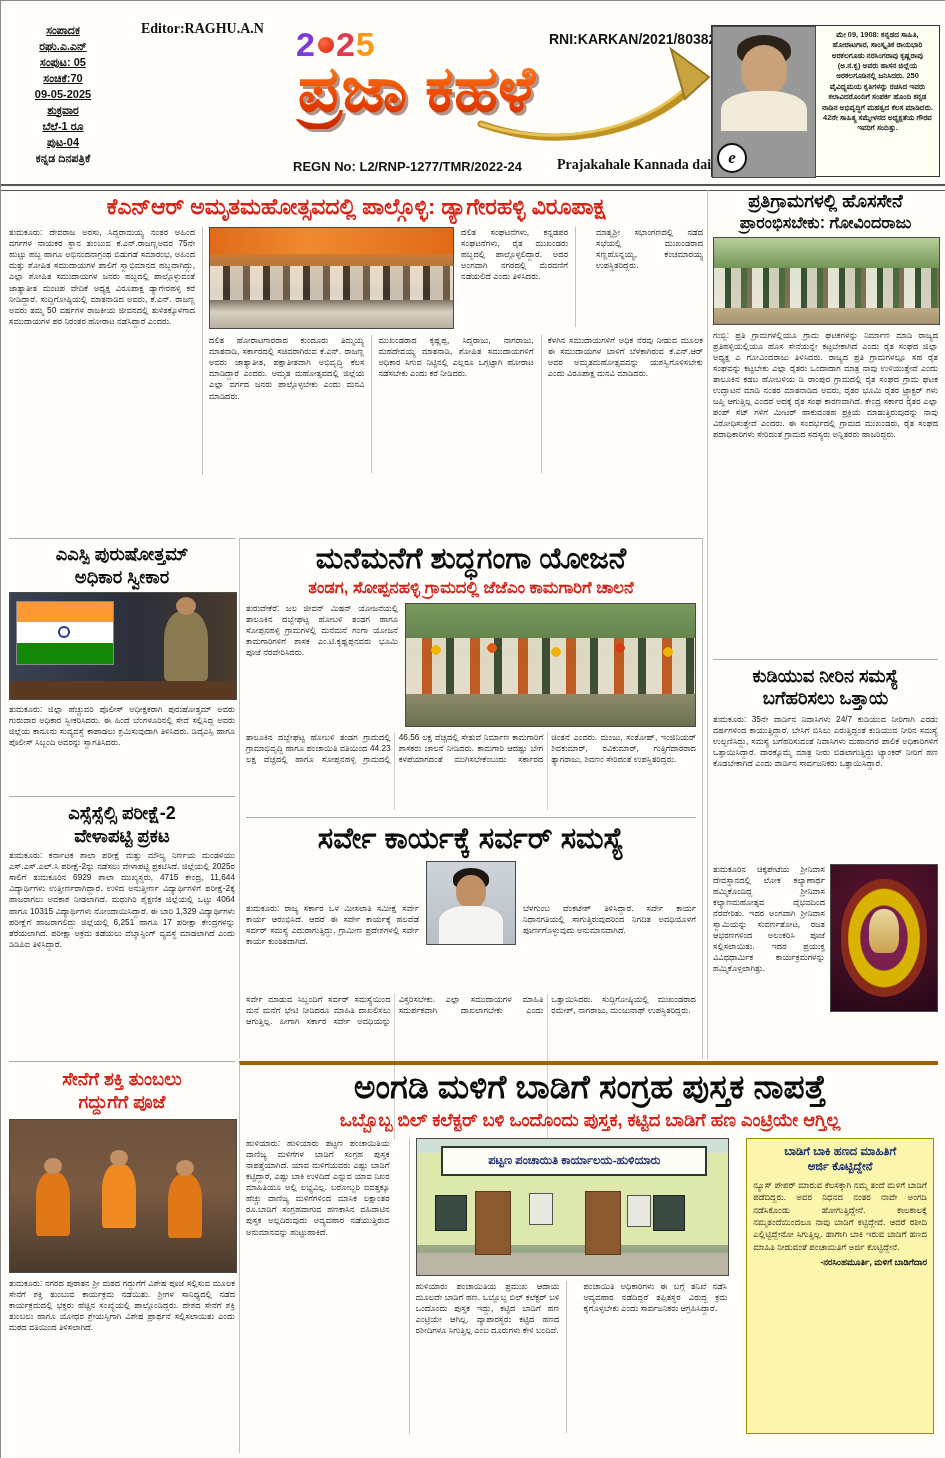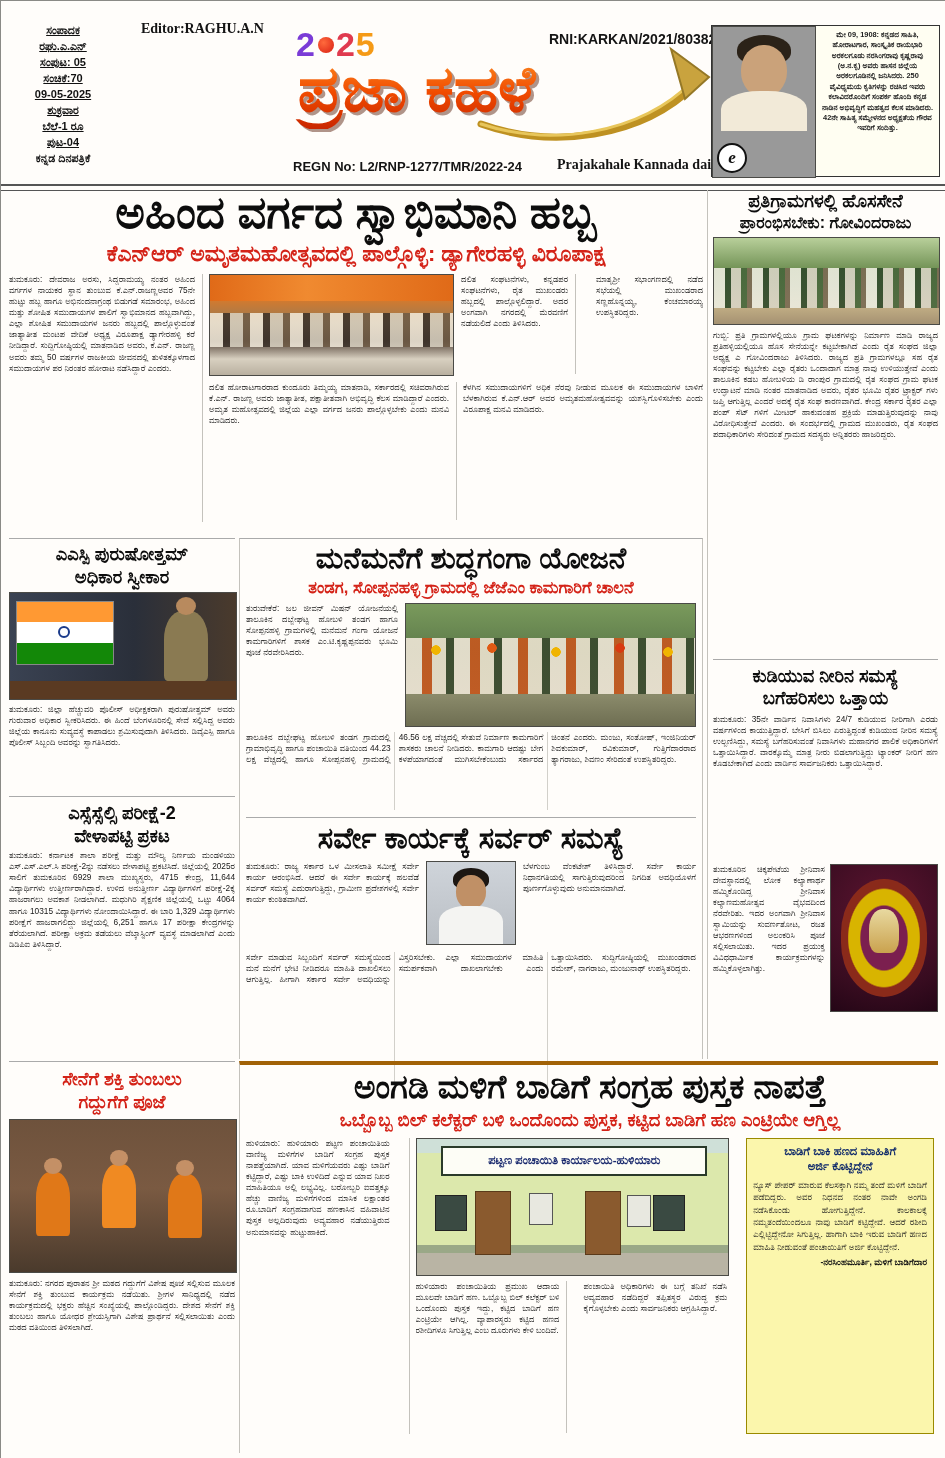--- a/index.html
+++ b/index.html
@@ -97,21 +97,21 @@
   .garland-photo{flex:1;height:122px;background:linear-gradient(180deg,#7a9a5c 0%,#5c7a4a 40%,#8a8a6a 75%,#6e6e52 100%);}
   .garland-people{position:absolute;left:0;top:34px;width:100%;height:56px;
      background:repeating-linear-gradient(90deg,#ece4d4 0 16px,#c4581f 16px 26px,#e8e0cc 26px 40px,#3a4a2e 40px 48px);opacity:.92;}
   .garland-dots{position:absolute;left:0;top:30px;width:100%;height:62px;
      background-image:radial-gradient(circle 5px at 30px 16px,#f0b400 90%,transparent),radial-gradient(circle 5px at 86px 14px,#e05a14 90%,transparent),
      radial-gradient(circle 5px at 150px 18px,#f0b400 90%,transparent),radial-gradient(circle 5px at 214px 14px,#d83a10 90%,transparent),
      radial-gradient(circle 5px at 262px 18px,#f0b400 90%,transparent);}
   .ganga-bottom{margin-top:5px;height:78px;column-count:3;column-gap:8px;column-rule:1px solid #d2d0ca;}
   .server-sec{border-top:1px solid #aaa;margin-top:7px;padding-top:5px;}
   .server-row{display:flex;gap:7px;margin-top:6px;}
-  .server-c{flex:1;height:86px;}
+  .server-c{flex:1;height:86px;margin-top:42px;}
   .portrait-photo{width:88px;height:82px;background:linear-gradient(180deg,#cfd4da,#b9bec4);}
   .p-hair{position:absolute;left:26px;top:6px;width:36px;height:22px;border-radius:50% 50% 40% 40%;background:#1d1712;}
   .p-face{position:absolute;left:29px;top:13px;width:30px;height:34px;border-radius:48%;background:#c09066;}
   .p-body{position:absolute;left:12px;top:44px;width:64px;height:38px;border-radius:40% 40% 0 0;background:#f4f4f2;}
   .server-bottom{margin-top:5px;height:146px;column-count:3;column-gap:8px;column-rule:1px solid #d2d0ca;}
 
   
   #pooja{position:absolute;left:8px;top:1060px;width:226px;height:392px;border-top:1px solid #aaa;padding-top:6px;box-sizing:border-box;}
   .pooja-photo{width:100%;height:152px;margin:6px 0 5px;background:linear-gradient(180deg,#6e523c 0%,#7a5a42 45%,#4a3a2c 100%);}
   .monk{position:absolute;width:34px;height:64px;border-radius:40% 40% 8% 8%;background:#e07818;}
@@ -184,35 +184,35 @@
         <div class="m-body"></div>
         <div class="e-logo">e</div>
       </div>
       <div class="memorial-text">ಮೇ 09, 1908: ಕನ್ನಡದ ಸಾಹಿತಿ, ಹೋರಾಟಗಾರ, ಸಾಂಸ್ಕೃತಿಕ ರಾಯಭಾರಿ ಅರಕಲಗೂಡು ನರಸಿಂಗರಾವು ಕೃಷ್ಣರಾವು (ಅ.ನ.ಕೃ) ಅವರು ಹಾಸನ ಜಿಲ್ಲೆಯ ಅರಕಲಗೂಡಿನಲ್ಲಿ ಜನಿಸಿದರು. 250 ವೈವಿಧ್ಯಮಯ ಕೃತಿಗಳನ್ನು ರಚಿಸಿದ ಇವರು ಕಲಾವಿದರೊಂದಿಗೆ ಸಂಪರ್ಕ ಹೊಂದಿ ಕನ್ನಡ ನಾಡಿನ ಅಭಿವೃದ್ಧಿಗೆ ಮಹತ್ವದ ಕೆಲಸ ಮಾಡಿದರು. 42ನೇ ಸಾಹಿತ್ಯ ಸಮ್ಮೇಳನದ ಅಧ್ಯಕ್ಷತೆಯ ಗೌರವ ಇವರಿಗೆ ಸಂದಿತ್ತು.</div>
     </div>
   </div>
 
   <div class="rule-double"></div>
 
   <div id="lead">
-    <div class="h-lead">ಅಹಿಂದ ವರ್ಗದ ಸ್ವಾಭಿಮಾನಿ ಹಬ್ಬ</div>
     <div class="h-lead-sub">ಕೆಎನ್‌ಆರ್ ಅಮೃತಮಹೋತ್ಸವದಲ್ಲಿ ಪಾಲ್ಗೊಳ್ಳಿ: ಡ್ಯಾಗೇರಹಳ್ಳಿ ವಿರೂಪಾಕ್ಷ</div>
     <div class="lead-body">
       <div class="bt lead-c1">ತುಮಕೂರು: ದೇವರಾಜ ಅರಸು, ಸಿದ್ದರಾಮಯ್ಯ ನಂತರ ಅಹಿಂದ ವರ್ಗಗಳ ನಾಯಕರ ಸ್ಥಾನ ತುಂಬುವ ಕೆ.ಎನ್.ರಾಜಣ್ಣಅವರ 75ನೇ ಹುಟ್ಟು ಹಬ್ಬ ಹಾಗೂ ಅಭಿನಂದನಾಗ್ರಂಥ ಬಿಡುಗಡೆ ಸಮಾರಂಭ, ಅಹಿಂದ ಮತ್ತು ಶೋಷಿತ ಸಮುದಾಯಗಳ ಪಾಲಿಗೆ ಸ್ವಾಭಿಮಾನದ ಹಬ್ಬವಾಗಿದ್ದು, ಎಲ್ಲಾ ಶೋಷಿತ ಸಮುದಾಯಗಳ ಜನರು ಹಬ್ಬದಲ್ಲಿ ಪಾಲ್ಗೊಳ್ಳುವಂತೆ ಜಾತ್ಯಾತೀತ ಮಂಟಪ ವೇದಿಕೆ ಅಧ್ಯಕ್ಷ ವಿರೂಪಾಕ್ಷ ಡ್ಯಾಗೇರಹಳ್ಳಿ ಕರೆ ನೀಡಿದ್ದಾರೆ. ಸುದ್ದಿಗೋಷ್ಠಿಯಲ್ಲಿ ಮಾತನಾಡಿದ ಅವರು, ಕೆ.ಎನ್. ರಾಜಣ್ಣ ಅವರು ತಮ್ಮ 50 ವರ್ಷಗಳ ರಾಜಕೀಯ ಜೀವನದಲ್ಲಿ ತುಳಿತಕ್ಕೊಳಗಾದ ಸಮುದಾಯಗಳ ಪರ ನಿರಂತರ ಹೋರಾಟ ನಡೆಸಿದ್ದಾರೆ ಎಂದರು.</div>
       <div class="lead-mid vr" style="padding-left:6px;">
         <div class="lead-row1">
           <div class="photo stage-photo">
             <div class="stage-banner"></div>
             <div class="stage-strip"></div>
           </div>
           <div class="bt lead-ca">ದಲಿತ ಸಂಘಟನೆಗಳು, ಕನ್ನಡಪರ ಸಂಘಟನೆಗಳು, ರೈತ ಮುಖಂಡರು ಹಬ್ಬದಲ್ಲಿ ಪಾಲ್ಗೊಳ್ಳಲಿದ್ದಾರೆ. ಅದರ ಅಂಗವಾಗಿ ನಗರದಲ್ಲಿ ಮೆರವಣಿಗೆ ನಡೆಯಲಿದೆ ಎಂದು ತಿಳಿಸಿದರು.</div>
           <div class="bt lead-cb vr" style="padding-left:20px;">ಮಾತೃಶ್ರೀ ಸಭಾಂಗಣದಲ್ಲಿ ನಡೆದ ಸಭೆಯಲ್ಲಿ ಮುಖಂಡರಾದ ಸಣ್ಣಹೊನ್ನಯ್ಯ, ಕೆಂಚಮಾರಯ್ಯ ಉಪಸ್ಥಿತರಿದ್ದರು.</div>
         </div>
         <div class="lead-row2">
           <div class="bt">ದಲಿತ ಹೋರಾಟಗಾರರಾದ ಕುಂದೂರು ತಿಮ್ಮಯ್ಯ ಮಾತನಾಡಿ, ಸರ್ಕಾರದಲ್ಲಿ ಸಚಿವರಾಗಿರುವ ಕೆ.ಎನ್. ರಾಜಣ್ಣ ಅವರು ಜಾತ್ಯಾತೀತ, ಪಕ್ಷಾತೀತವಾಗಿ ಅಭಿವೃದ್ಧಿ ಕೆಲಸ ಮಾಡಿದ್ದಾರೆ ಎಂದರು. ಅಮೃತ ಮಹೋತ್ಸವದಲ್ಲಿ ಜಿಲ್ಲೆಯ ಎಲ್ಲಾ ವರ್ಗದ ಜನರು ಪಾಲ್ಗೊಳ್ಳಬೇಕು ಎಂದು ಮನವಿ ಮಾಡಿದರು.</div>
+          <div class="bt vr" style="padding-left:6px;">ಮುಖಂಡರಾದ ಕೃಷ್ಣಪ್ಪ, ಸಿದ್ದರಾಜು, ನಾಗರಾಜು, ಮಹದೇವಯ್ಯ ಮಾತನಾಡಿ, ಶೋಷಿತ ಸಮುದಾಯಗಳಿಗೆ ಅಧಿಕಾರ ಸಿಗುವ ನಿಟ್ಟಿನಲ್ಲಿ ಎಲ್ಲರೂ ಒಗ್ಗಟ್ಟಾಗಿ ಹೋರಾಟ ನಡೆಸಬೇಕು ಎಂದು ಕರೆ ನೀಡಿದರು.</div>
           <div class="bt vr" style="padding-left:6px;">ಕೆಳಗಿನ ಸಮುದಾಯಗಳಿಗೆ ಅಧಿಕ ನೆರವು ನೀಡುವ ಮೂಲಕ ಈ ಸಮುದಾಯಗಳ ಬಾಳಿಗೆ ಬೆಳಕಾಗಿರುವ ಕೆ.ಎನ್.ಆರ್ ಅವರ ಅಮೃತಮಹೋತ್ಸವವನ್ನು ಯಶಸ್ವಿಗೊಳಿಸಬೇಕು ಎಂದು ವಿರೂಪಾಕ್ಷ ಮನವಿ ಮಾಡಿದರು.</div>
         </div>
       </div>
     </div>
   </div>
 
   <div id="col-right">
     <div class="h-side">ಪ್ರತಿಗ್ರಾಮಗಳಲ್ಲಿ ಹೊಸಸೇನೆ</div>
     <div class="h-side" style="font-size:16px;">ಪ್ರಾರಂಭಿಸಬೇಕು: ಗೋವಿಂದರಾಜು</div>
     <div class="photo gov-photo">

